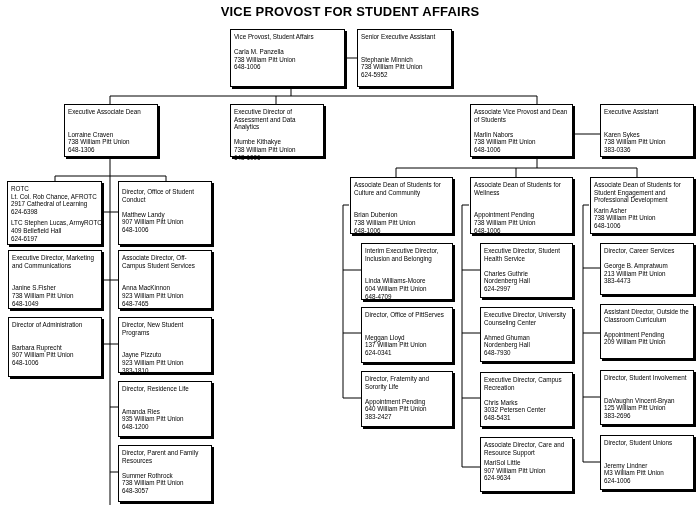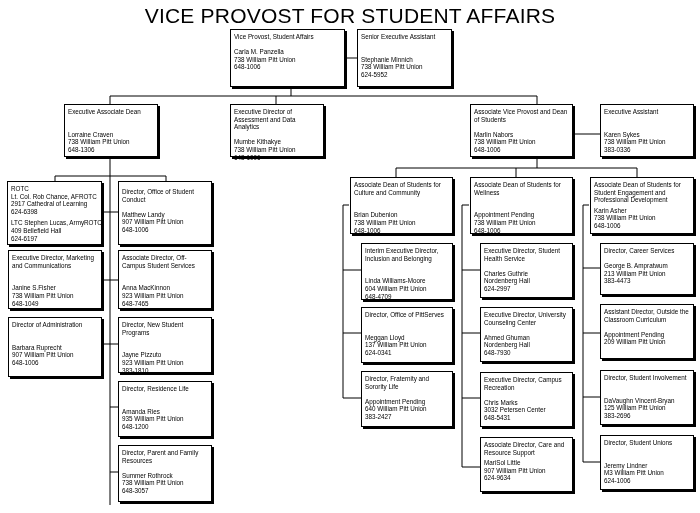--- a/index.html
+++ b/index.html
@@ -1,17 +1,17 @@
 <!DOCTYPE html>
 <html><head>
 <meta charset="utf-8">
 <style>
   html, body { margin:0; padding:0; background:#ffffff; }
   body { width:700px; height:513px; position:relative; overflow:hidden; font-family:"Liberation Sans", sans-serif; color:#000; }
-  #title { position:absolute; left:0; width:700px; top:4px; text-align:center; font-weight:normal; font-size:21px; letter-spacing:0.2px; }
+  #title { position:absolute; left:0; width:700px; top:4px; text-align:center; font-weight:bold; font-size:13px; letter-spacing:0.2px; }
   #lines { position:absolute; left:0; top:0; width:700px; height:513px; }
   .box { position:absolute; box-sizing:border-box; border:1px solid #000; background:#fff; box-shadow:2px 2px 0 #000; font-size:6.3px; line-height:7.6px; padding:3px 3px 2px 3px; }
   .box .t { display:block; white-space:pre-line; }
   .box .sp { display:block; height:7.6px; }
   .box .n, .box .a, .box .p { display:block; white-space:nowrap; }
 </style>
 </head>
 <body>
 
 <div id="title">VICE PROVOST FOR STUDENT AFFAIRS</div>

